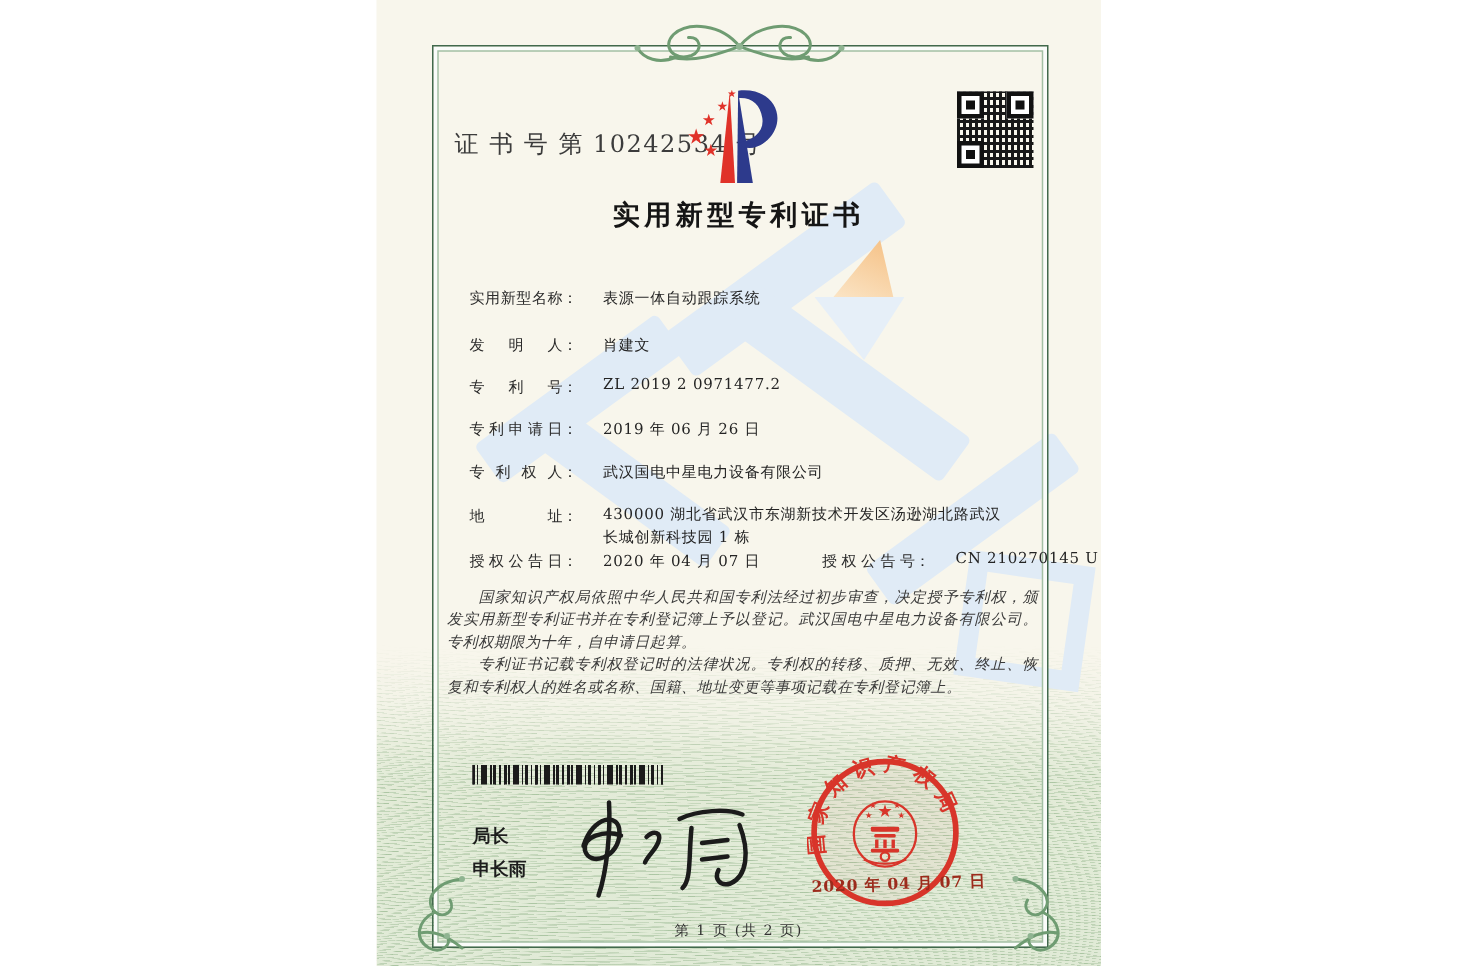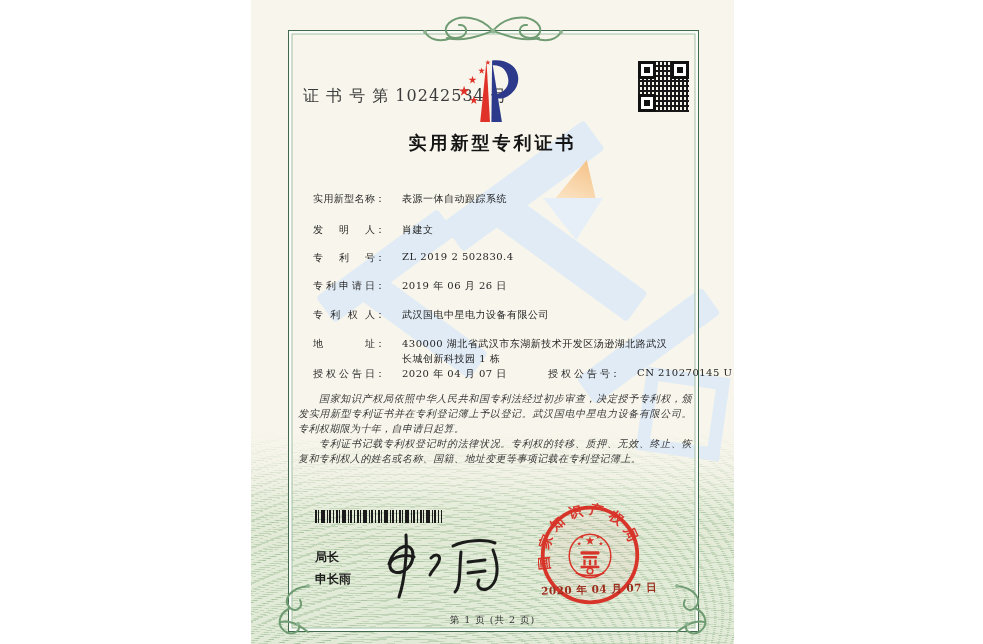--- a/index.html
+++ b/index.html
@@ -176,21 +176,21 @@
 
     <div class="title">实用新型专利证书</div>
 
     <div class="row" style="top:192px;">
       <span class="flabel">实用新型名称</span><span class="fcolon">：</span><span class="fvalue">表源一体自动跟踪系统</span>
     </div>
     <div class="row" style="top:223px;">
       <span class="flabel">发明人</span><span class="fcolon">：</span><span class="fvalue">肖建文</span>
     </div>
     <div class="row" style="top:251px;">
-      <span class="flabel">专利号</span><span class="fcolon">：</span><span class="fvalue">ZL 2019 2 502830.4</span>
+      <span class="flabel">专利号</span><span class="fcolon">：</span><span class="fvalue">ZL 2019 2 0971477.2</span>
     </div>
     <div class="row" style="top:279px;">
       <span class="flabel">专利申请日</span><span class="fcolon">：</span><span class="fvalue">2019 年 06 月 26 日</span>
     </div>
     <div class="row" style="top:308px;">
       <span class="flabel">专利权人</span><span class="fcolon">：</span><span class="fvalue">武汉国电中星电力设备有限公司</span>
     </div>
     <div class="row" style="top:337px;">
       <span class="flabel">地址</span><span class="fcolon">：</span><span class="fvalue addr-val"><span>430000 湖北省武汉市东湖新技术开发区汤逊湖北路武汉</span><br><span>长城创新科技园 1 栋</span></span>
     </div>

